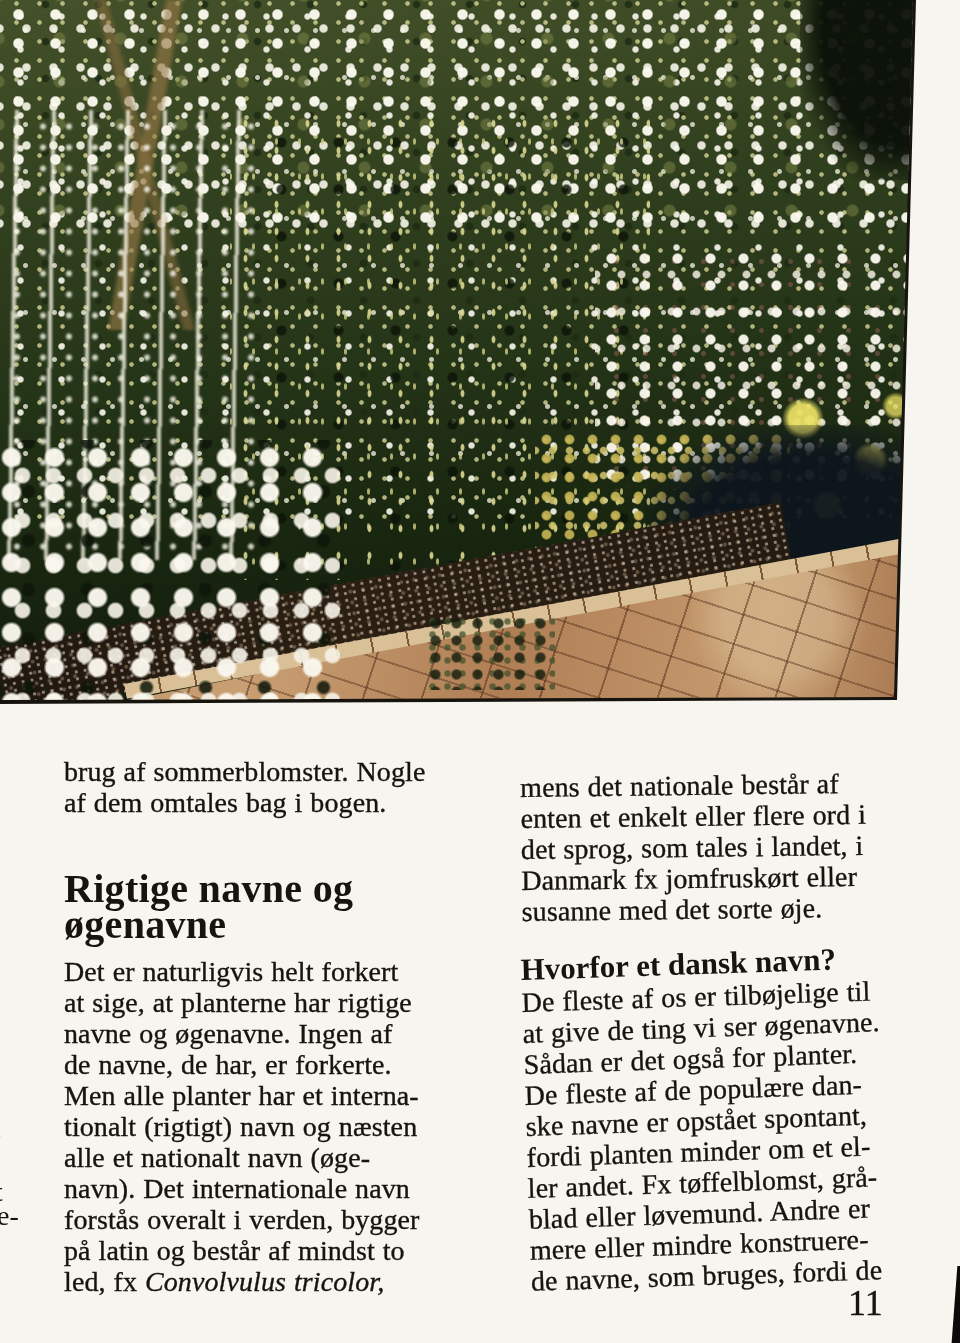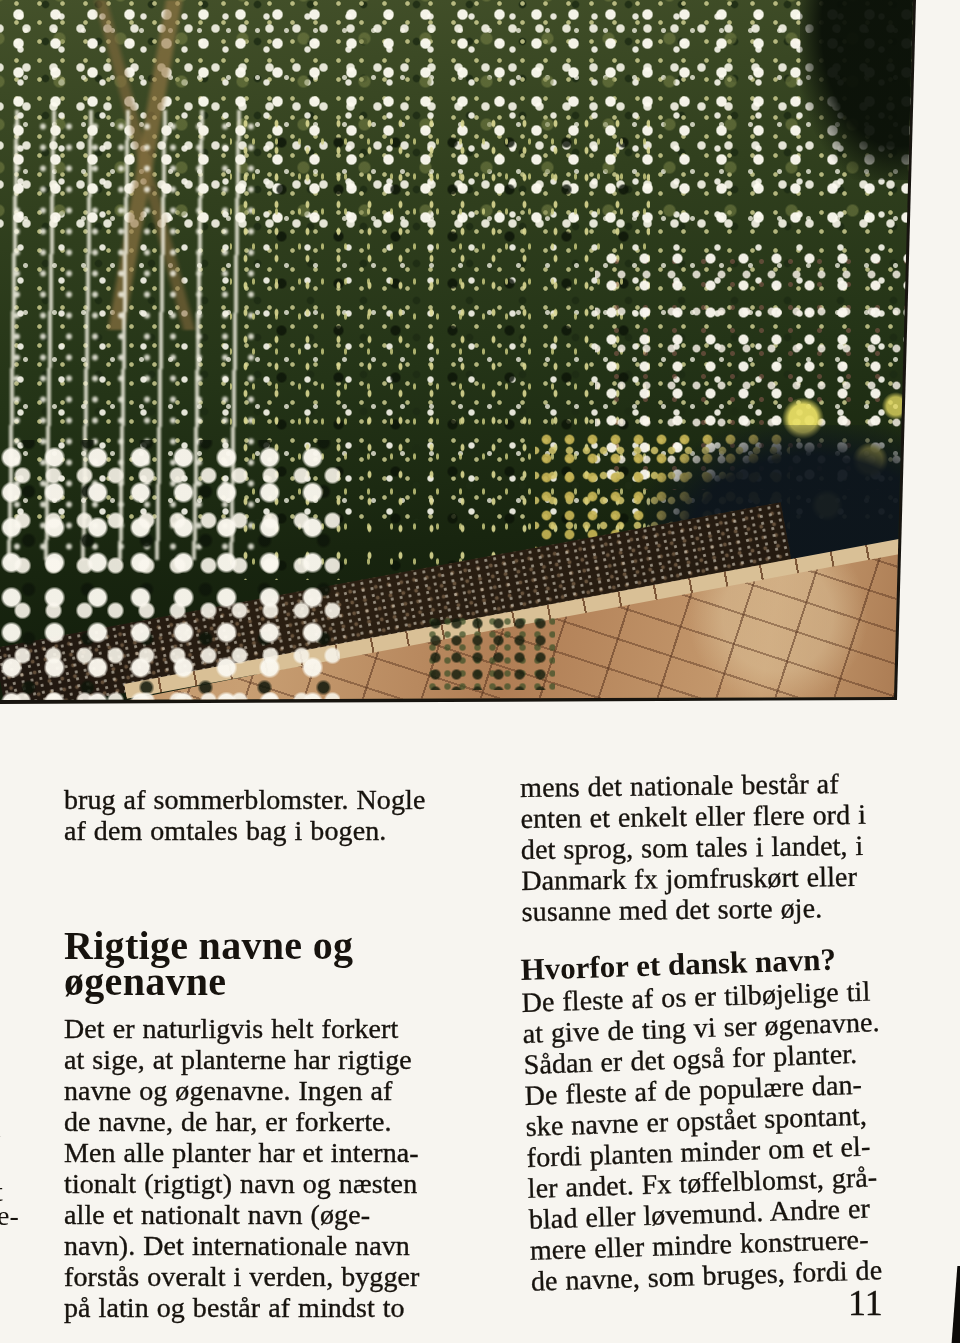--- a/index.html
+++ b/index.html
@@ -101,23 +101,23 @@
       radial-gradient(circle, rgba(245,241,230,.92) 0 6.5px, transparent 9px),
       radial-gradient(circle, rgba(14,22,10,.85) 0 5px, transparent 8px);
     background-size:43px 35px, 31px 45px, 59px 49px;
     background-position:0 0, 17px 13px, 9px 27px;}
 
   
   .lines{white-space:pre-line;}
   .body{font-size:28px;line-height:31px;word-spacing:.8px;letter-spacing:.1px;
         -webkit-text-stroke:.35px #17130e;}
   .col{position:absolute;}
-  .col-left{left:64px;top:784px;}
+  .col-left{left:64px;top:756px;}
   .col-right{left:520px;top:756px;margin-top:16px;}
-  h2.h1{font-size:40px;line-height:36px;font-weight:700;margin:82px 0 0 0;letter-spacing:.3px;}
+  h2.h1{font-size:40px;line-height:36px;font-weight:700;margin:53px 0 0 0;letter-spacing:.3px;}
   .col-left .p2{margin-top:13px;}
   h3.h2{font-size:31px;line-height:34px;font-weight:700;margin:26px 0 0 0;}
   .tilt1{transform-origin:left top;transform:rotate(-0.7deg);}
   .tilt2{transform-origin:left top;transform:rotate(-1.9deg);}
   em{font-style:italic;}
 
   .page-number{position:absolute;left:848px;top:1282px;font-size:36px;font-weight:400;
                -webkit-text-stroke:.35px #17130e;}
 
   .frag{position:absolute;font-size:28px;color:#17130e;}
@@ -161,20 +161,21 @@
     <div class="body lines p2">Det er naturligvis helt forkert
 at sige, at planterne har rigtige
 navne og øgenavne. Ingen af
 de navne, de har, er forkerte.
 Men alle planter har et interna-
 tionalt (rigtigt) navn og næsten
 alle et nationalt navn (øge-
 navn). Det internationale navn
 forstås overalt i verden, bygger
 på latin og består af mindst to</div>
+    <div class="body"><span>led, fx </span><em>Convolvulus tricolor,</em></div>
   </div>
 
   <div class="col col-right">
     <div class="tilt1">
       <div class="body lines">mens det nationale består af
 enten et enkelt eller flere ord i
 det sprog, som tales i landet, i
 Danmark fx jomfruskørt eller
 susanne med det sorte øje.</div>
     </div>

